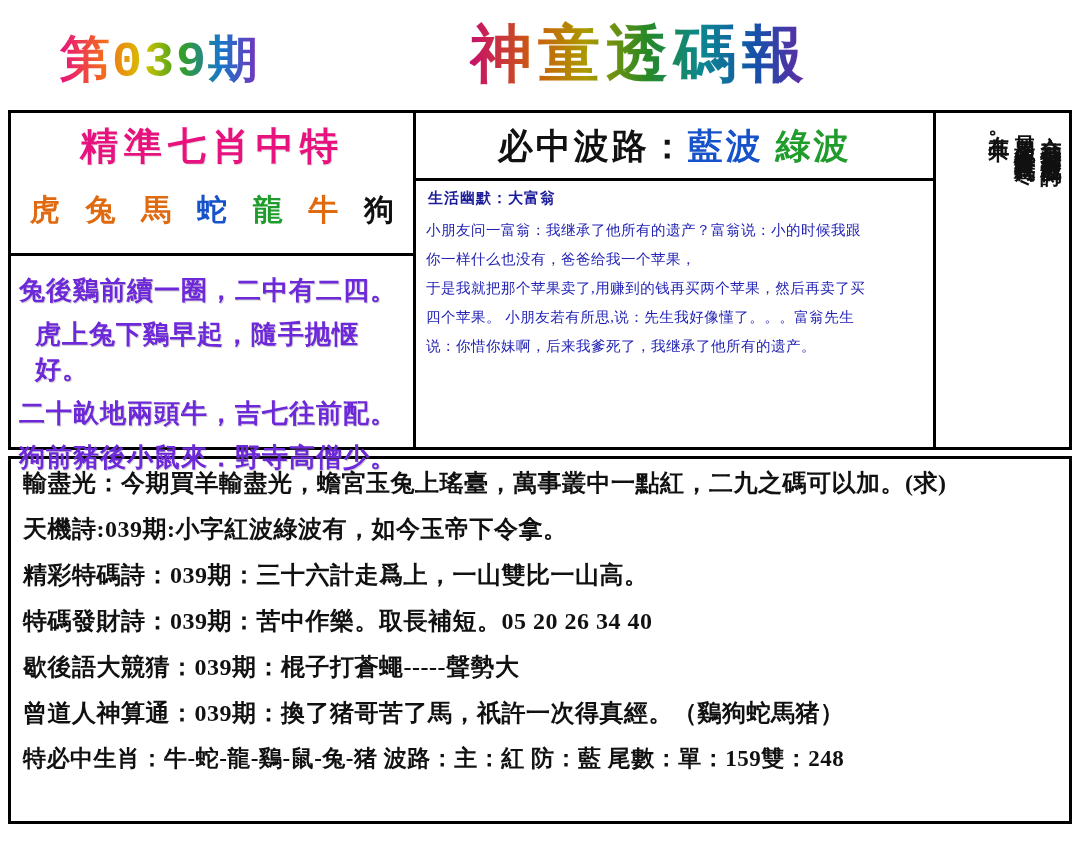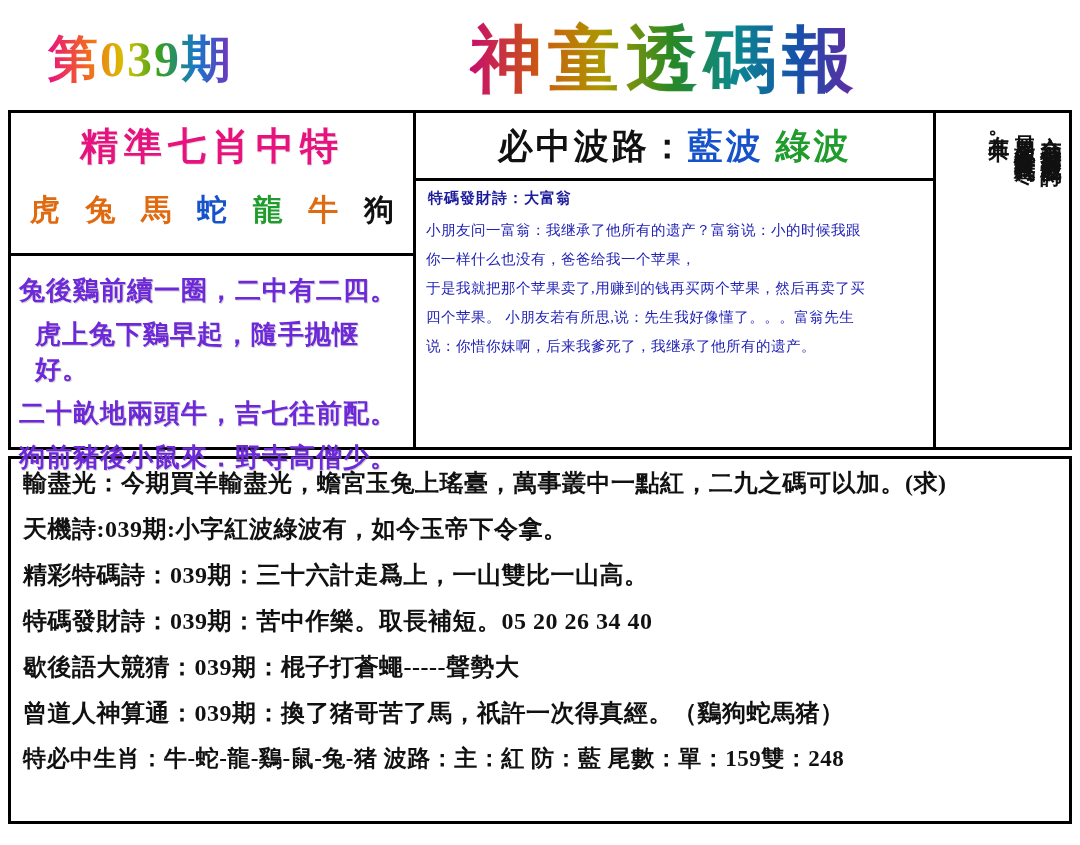--- a/index.html
+++ b/index.html
@@ -21,37 +21,37 @@
     box-sizing: border-box;
   }
 
   
   .header {
     position: relative;
     height: 110px;
   }
   .issue {
     position: absolute;
-    left: 48px;
+    left: 60px;
     top: 26px;
     font-size: 50px;
     font-weight: bold;
     letter-spacing: 2px;
-    font-family: Liberation Serif, serif;
+    font-family: Liberation Mono, monospace;
     background: linear-gradient(90deg,#e8127f 0%, #f36c1c 22%, #d7c400 42%, #38a020 60%, #1678c8 80%, #7b2fbe 100%);
     -webkit-background-clip: text;
     background-clip: text;
     color: transparent;
     -webkit-text-fill-color: transparent;
   }
   .main-title {
     position: absolute;
     left: 470px;
     top: 12px;
-    font-size: 72px;
+    font-size: 62px;
     font-weight: bold;
     letter-spacing: 6px;
     font-family: "Liberation Serif", "DejaVu Serif", serif;
     background: linear-gradient(90deg,#e8127f 0%, #ef6a13 18%, #c9b400 34%, #2fa02c 52%, #0f9fa8 68%, #1a5fc8 84%, #7b2fbe 100%);
     -webkit-background-clip: text;
     background-clip: text;
     color: transparent;
     -webkit-text-fill-color: transparent;
     text-shadow: 0 0 1px rgba(0,0,0,0.15);
   }
@@ -227,21 +227,21 @@
         <div class="verse-line">二十畝地兩頭牛，吉七往前配。</div>
         <div class="verse-line">狗前豬後小鼠來．野寺高僧少。</div>
       </div>
     </div>
 
     <div class="col-mid">
       <div class="wave-title">
         <span class="lbl">必中波路：</span><span class="blue">藍波</span> <span class="green">綠波</span>
       </div>
       <div class="humor-box">
-        <div class="humor-title">特碼發財詩：大富翁</div>
+        <div class="humor-title">生活幽默：大富翁</div>
         <p class="humor-p">小朋友问一富翁：我继承了他所有的遗产？富翁说：小的时候我跟</p>
         <p class="humor-p">你一样什么也没有，爸爸给我一个苹果，</p>
         <p class="humor-p">于是我就把那个苹果卖了,用赚到的钱再买两个苹果，然后再卖了买</p>
         <p class="humor-p">四个苹果。 小朋友若有所思,说：先生我好像懂了。。。富翁先生</p>
         <p class="humor-p">说：你惜你妹啊，后来我爹死了，我继承了他所有的遗产。</p>
       </div>
     </div>
 
     <div class="col-right">
       <div class="vcol c1">六合神童特別奉獻透碼詩</div>

